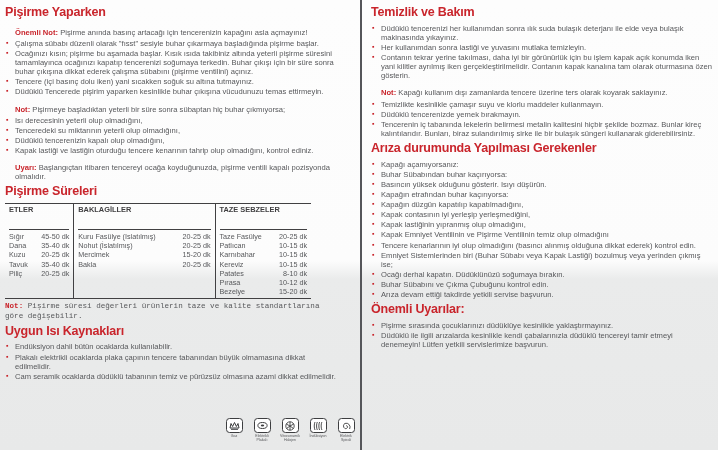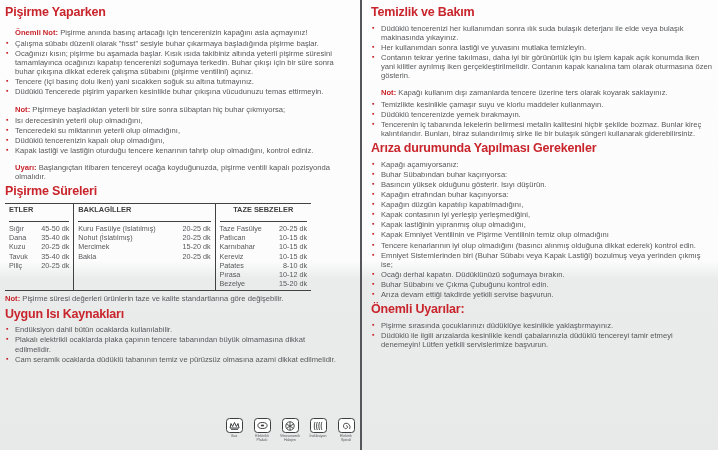--- a/index.html
+++ b/index.html
@@ -18,22 +18,22 @@
   .blk{margin:8px 0 2px 10px;}
   ul{list-style:none; margin:0 0 2px 0; padding:0;}
   li{position:relative; padding-left:10px; margin:0 0 1px 0;}
   .blt{position:absolute; left:1px; top:0; color:#c9252c; font-size:7px;}
   .blt::before{content:"▪";}
   
   .tbl{display:flex; border-top:1.6px solid #414042; border-bottom:1.6px solid #414042; margin:2px 0 3px 0; width:306px;}
   .tgroup{padding:1px 4px 2px 4px;}
   .tg0{width:62px;}
   .tg1{width:136px; border-left:1.4px solid #414042;}
-  .tg2{width:90px; border-left:1.4px solid #414042;text-align:center;}
-  .thead{font-weight:bold; color:#414042; font-size:7.4px; padding:1px 0 6px 0; border-bottom:1.2px solid #414042; margin-bottom:2px;}
+  .tg2{width:90px; border-left:1.4px solid #414042;}
+  .thead{font-weight:bold; color:#414042; font-size:7.4px; padding:1px 0 14px 0; border-bottom:1.2px solid #414042; margin-bottom:2px;}
   .trow{display:flex; justify-content:space-between; font-size:7.2px; line-height:1.28;}
   .trow .tt{white-space:nowrap; padding-left:4px;}
   
   .heat-icons{position:absolute; left:224px; top:418px; display:flex; gap:8px;}
   .hi{width:20px; text-align:center;}
   .hi-box{width:15px; height:13px; margin:0 auto; border:1px solid #3d3e40; border-radius:3.5px; background:#fff; display:flex; align-items:center; justify-content:center;}
   .hi-label{font-size:3.6px; line-height:1.15; color:#57585b; margin-top:1px;}
   svg{display:block;}
 </style>
 </head>
@@ -150,21 +150,21 @@
               <span class="tt">10-12 dk</span>
             </div>
             <div class="trow">
               <span>Bezelye</span>
               <span class="tt">15-20 dk</span>
             </div>
           </div>
       </div>
     </div>
 
-    <p style="margin:2px 0;"><span class="lbl">Not:</span>
+    <p style="margin:2px 0;font-family:Liberation Mono, monospace;"><span class="lbl">Not:</span>
       <span>Pişirme süresi değerleri ürünlerin taze ve kalite standartlarına göre değişebilir.</span></p>
 
     <h1>Uygun Isı Kaynakları</h1>
     <ul>
 
     <li><span class="blt"></span><span>Endüksiyon dahil bütün ocaklarda kullanılabilir.</span></li>
         <li><span class="blt"></span><span>Plakalı elektrikli ocaklarda plaka çapının tencere tabanından büyük olmamasına dikkat edilmelidir.</span></li>
         <li><span class="blt"></span><span>Cam seramik ocaklarda düdüklü tabanının temiz ve pürüzsüz olmasına azami dikkat edilmelidir.</span></li>
       </ul>
   </div>

